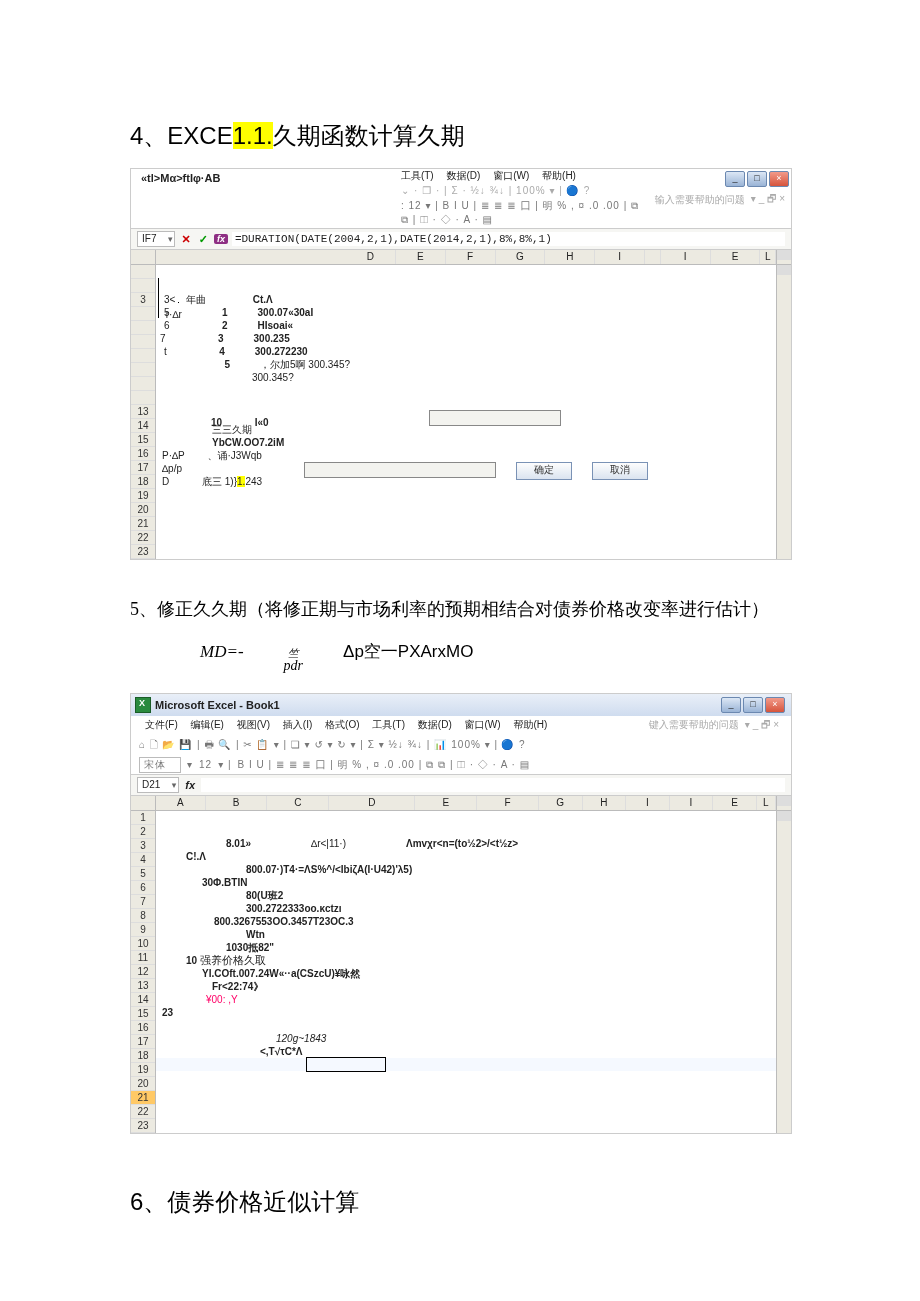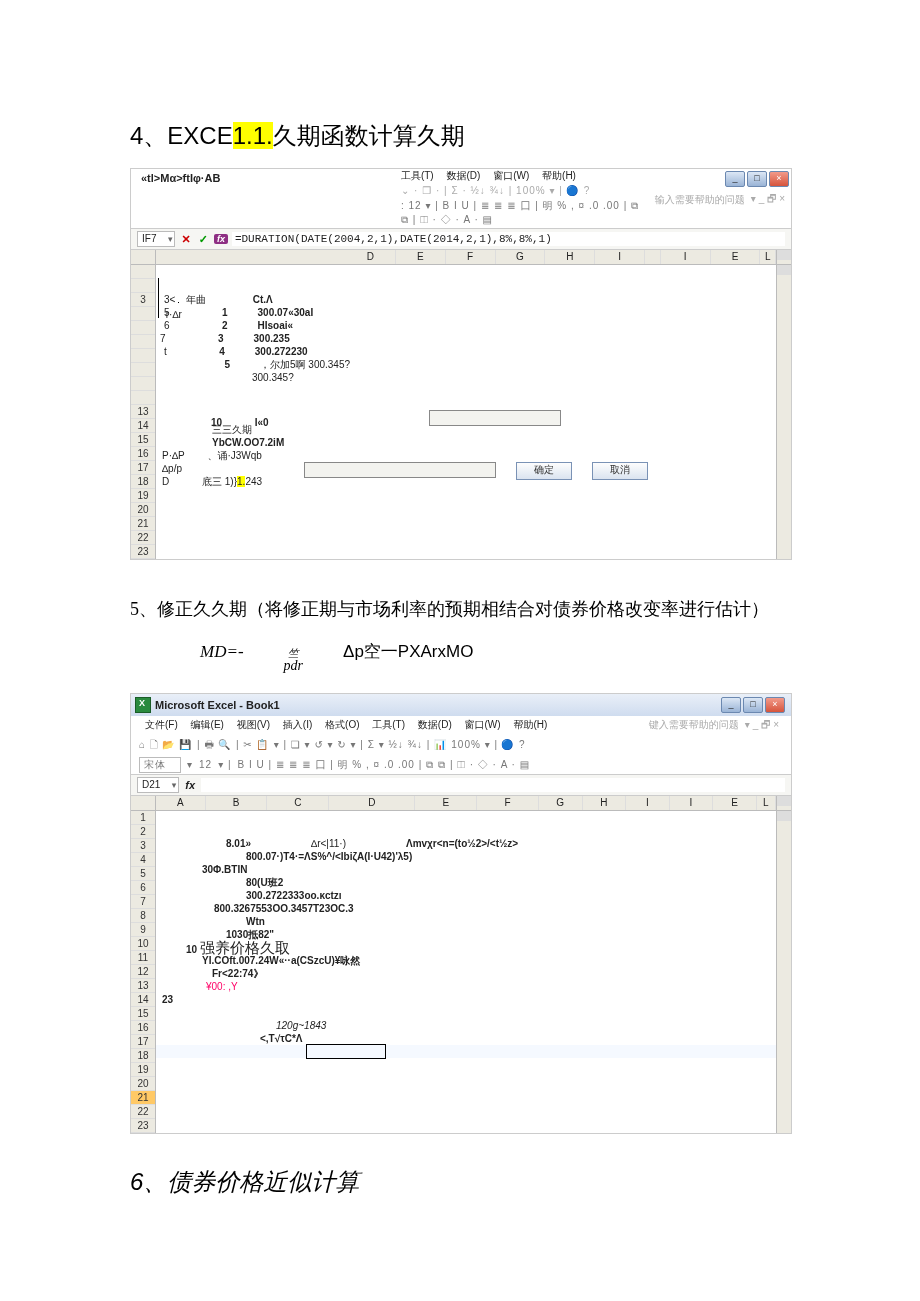--- a/index.html
+++ b/index.html
@@ -282,40 +282,41 @@
           <div class="rhc">19</div>
           <div class="rhc">20</div>
           <div class="rhc sel-row-hd">21</div>
           <div class="rhc">22</div>
           <div class="rhc">23</div>
         </div>
       <div class="cells">
         <div class="cell-line"></div>
         <div class="cell-line"></div>
         <div class="cell-line"><span class="bold" style="margin-left:70px;">8.01»</span><span style="margin-left:60px;">∆r&lt;|11·)</span><span class="bold" style="margin-left:60px;">Λmvχr&lt;n=(to½2&gt;/&lt;t½z&gt;</span></div>
+        <div class="cell-line"><span class="bold" style="margin-left:30px;">C!.Λ</span></div>
         <div class="cell-line bold" style="padding-left:90px;">800.07·)T4·=ΛS%^/&lt;IbiζA(I·U42)'λ5)</div>
         <div class="cell-line bold" style="padding-left:46px;">30Φ.BTIN</div>
         <div class="cell-line bold" style="padding-left:90px;">80(U班2</div>
         <div class="cell-line bold" style="padding-left:90px;">300.2722333oo.κctzı</div>
         <div class="cell-line bold" style="padding-left:58px;">800.3267553OO.3457T23OC.3</div>
         <div class="cell-line bold" style="padding-left:90px;">Wtn</div>
         <div class="cell-line bold" style="padding-left:70px;">1030抵82"</div>
-        <div class="cell-line" style="padding-left:30px;"><span class="bold">10</span> <span style="font-size:15px;">强养价格久取</span></div>
+        <div class="cell-line" style="padding-left:30px;"><span class="bold">10</span> <span style="font-size:11px;">强养价格久取</span></div>
         <div class="cell-line bold" style="padding-left:46px;">YI.COft.007.24W«··a(CSzcU)¥咏然</div>
         <div class="cell-line bold" style="padding-left:56px;">Fr&lt;22:74》</div>
         <div class="cell-line red-text" style="padding-left:50px;">¥00: ,Y</div>
         <div class="cell-line bold" style="padding-left:6px;">23</div>
         <div class="cell-line"></div>
         <div class="cell-line" style="padding-left:120px; font-style:italic;">120g~1843</div>
         <div class="cell-line bold" style="padding-left:104px;">&lt;,T√τC*Λ</div>
         <div class="cell-line sel-row" style="position:relative;">
           <div style="position:absolute; left:150px; top:-1px; width:78px; height:13px; border:1.5px solid #000;"></div>
         </div>
         <div class="cell-line"></div>
         <div class="cell-line"></div>
       </div>
       <div class="scroll-stub"></div>
     </div>
   </div>
 
-  <div class="heading" style="margin-top:32px;font-style:italic;">6、债券价格近似计算</div>
+  <div class="heading" style="margin-top:52px;">6、债券价格近似计算</div>
 
 </div>
 
 </body></html>

